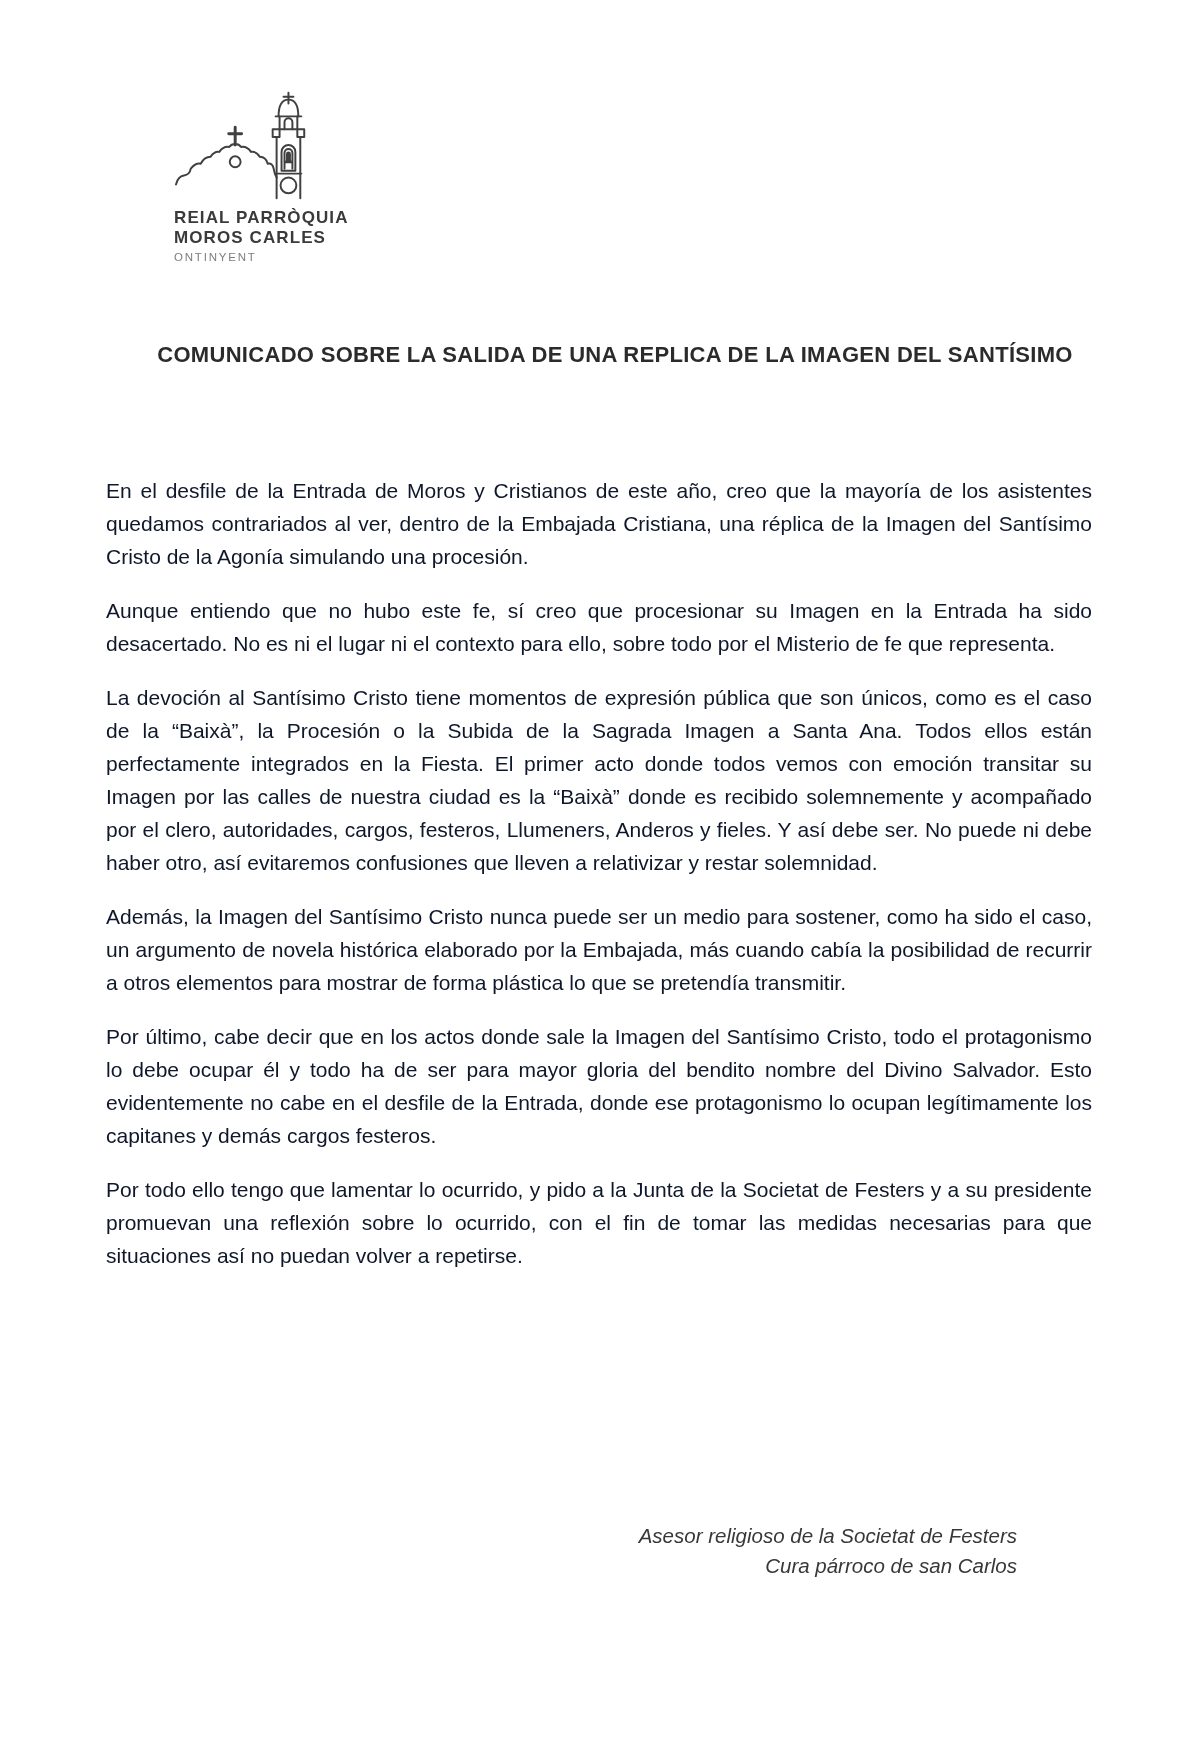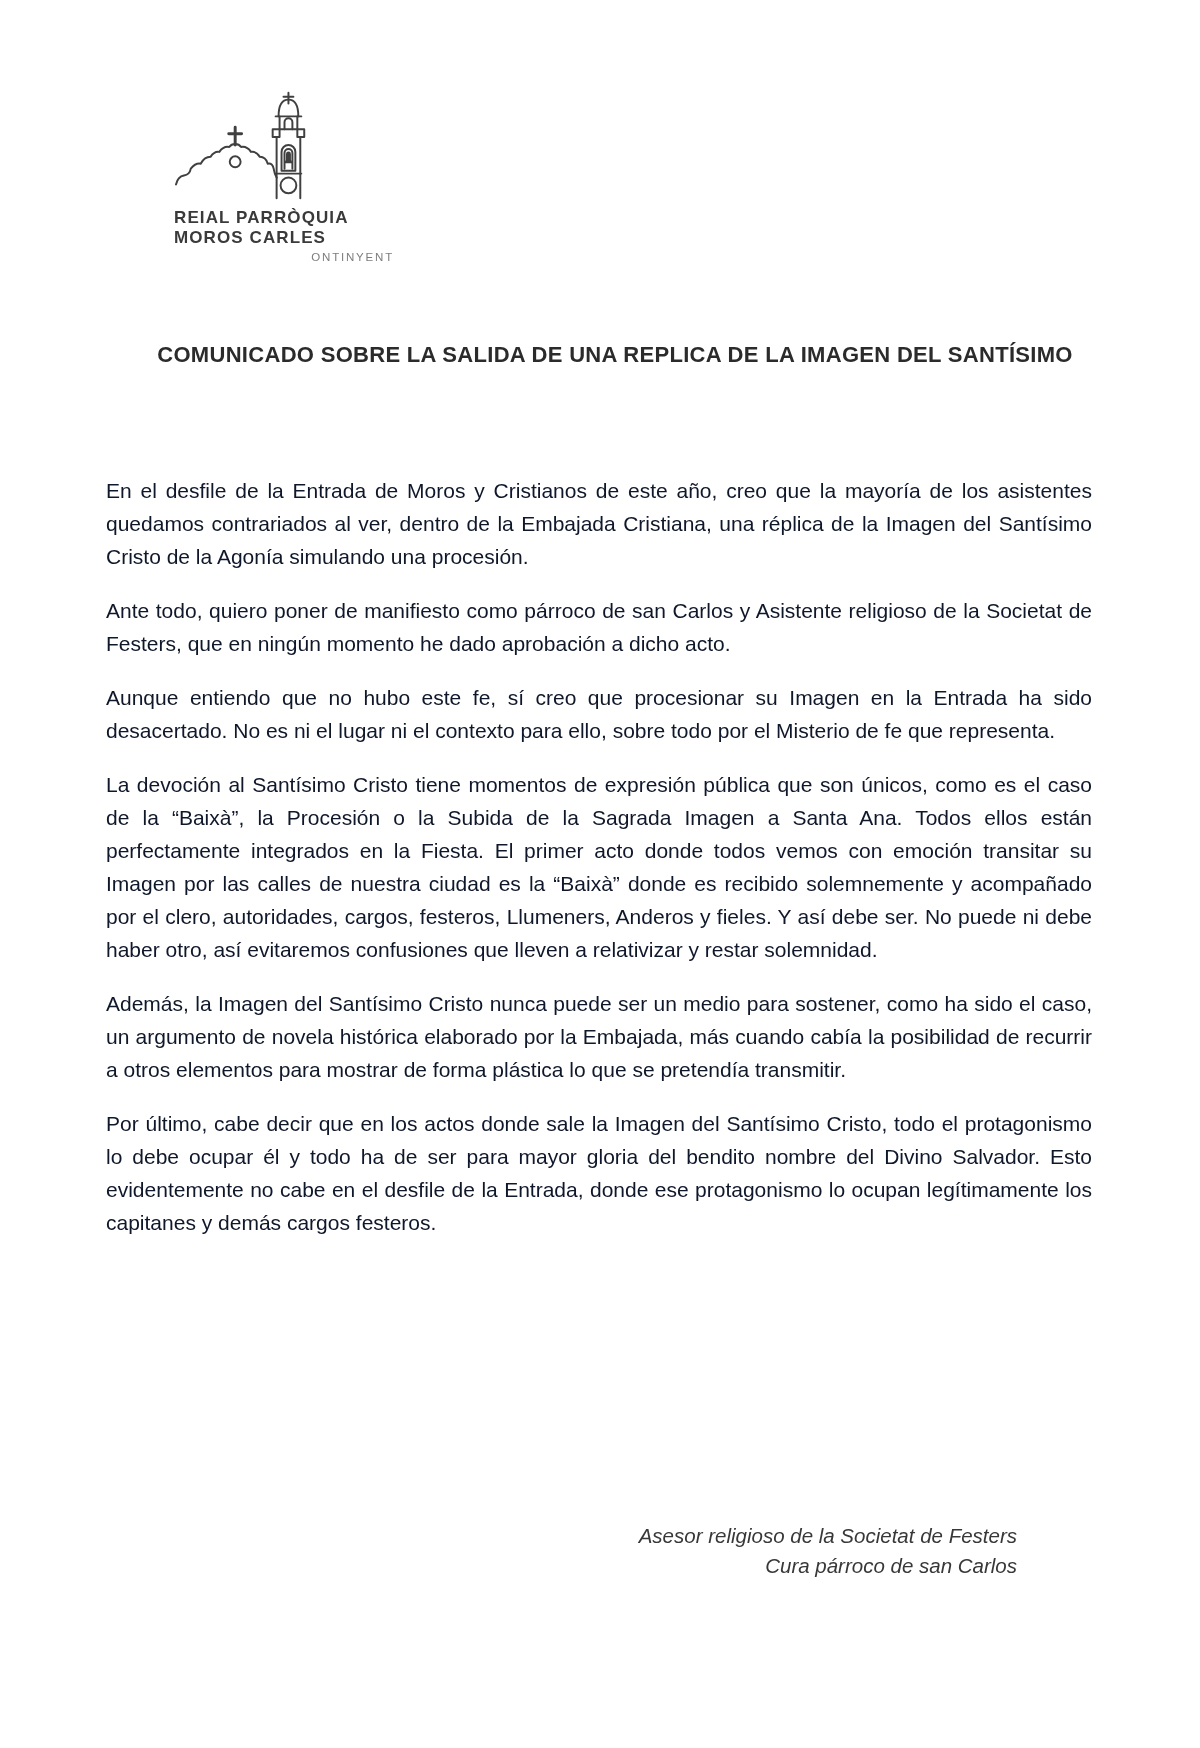--- a/index.html
+++ b/index.html
@@ -35,21 +35,20 @@
     font-size: 17px;
     line-height: 20px;
     letter-spacing: 1.1px;
     color: #3a3a3a;
   }
   .logo-city {
     margin-top: 3px;
     font-size: 11.5px;
     letter-spacing: 1.8px;
     color: #7d7d7d;
-    text-align: right;
   }
   
   .title {
     position: absolute;
     left: 0;
     top: 336px;
     width: 1200px;
     text-align: center;
     font-size: 22px;
     font-weight: 600;
@@ -124,25 +123,25 @@
     <div class="logo-name">MOROS CARLES</div>
     <div class="logo-city">ONTINYENT</div>
   </div>
 
   <div class="title">
     <div>COMUNICADO SOBRE LA SALIDA DE UNA REPLICA DE LA IMAGEN DEL SANTÍSIMO</div>
   </div>
 
   <div class="body-text">
     <p>En el desfile de la Entrada de Moros y Cristianos de este año, creo que la mayoría de los asistentes quedamos contrariados al ver, dentro de la Embajada Cristiana, una réplica de la Imagen del Santísimo Cristo de la Agonía simulando una procesión.</p>
-    <p>Ante todo, quiero poner de manifiesto como párroco de san Carlos y Asistente religioso de la Societat de Festers, que en ningún momento he dado aprobación a dicho acto.</p>
     <p>Aunque entiendo que no hubo este fe, sí creo que procesionar su Imagen en la Entrada ha sido desacertado. No es ni el lugar ni el contexto para ello, sobre todo por el Misterio de fe que representa.</p>
     <p>La devoción al Santísimo Cristo tiene momentos de expresión pública que son únicos, como es el caso de la “Baixà”, la Procesión o la Subida de la Sagrada Imagen a Santa Ana. Todos ellos están perfectamente integrados en la Fiesta. El primer acto donde todos vemos con emoción transitar su Imagen por las calles de nuestra ciudad es la “Baixà” donde es recibido solemnemente y acompañado por el clero, autoridades, cargos, festeros, Llumeners, Anderos y fieles. Y así debe ser. No puede ni debe haber otro, así evitaremos confusiones que lleven a relativizar y restar solemnidad.</p>
     <p>Además, la Imagen del Santísimo Cristo nunca puede ser un medio para sostener, como ha sido el caso, un argumento de novela histórica elaborado por la Embajada, más cuando cabía la posibilidad de recurrir a otros elementos para mostrar de forma plástica lo que se pretendía transmitir.</p>
     <p>Por último, cabe decir que en los actos donde sale la Imagen del Santísimo Cristo, todo el protagonismo lo debe ocupar él y todo ha de ser para mayor gloria del bendito nombre del Divino Salvador. Esto evidentemente no cabe en el desfile de la Entrada, donde ese protagonismo lo ocupan legítimamente los capitanes y demás cargos festeros.</p>
+    <p>Por todo ello tengo que lamentar lo ocurrido, y pido a la Junta de la Societat de Festers y a su presidente promuevan una reflexión sobre lo ocurrido, con el fin de tomar las medidas necesarias para que situaciones así no puedan volver a repetirse.</p>
   </div>
 
   <div class="signature">
     <div>Asesor religioso de la Societat de Festers</div>
     <div>Cura párroco de san Carlos</div>
   </div>
 
 </div>
 
 </body></html>

